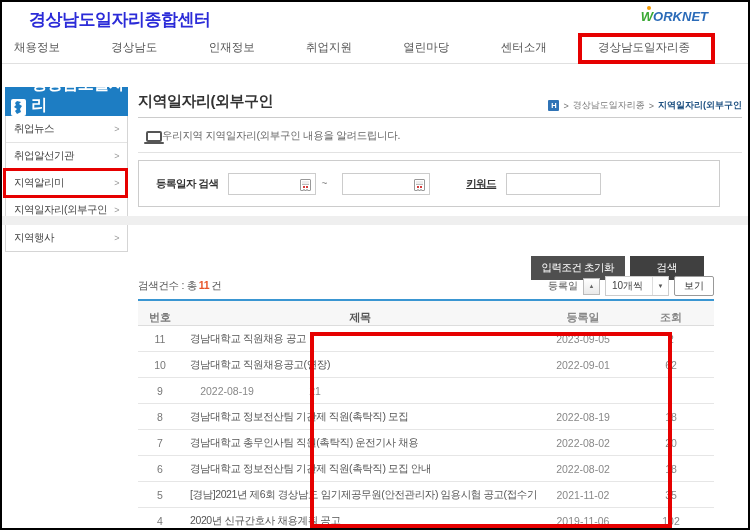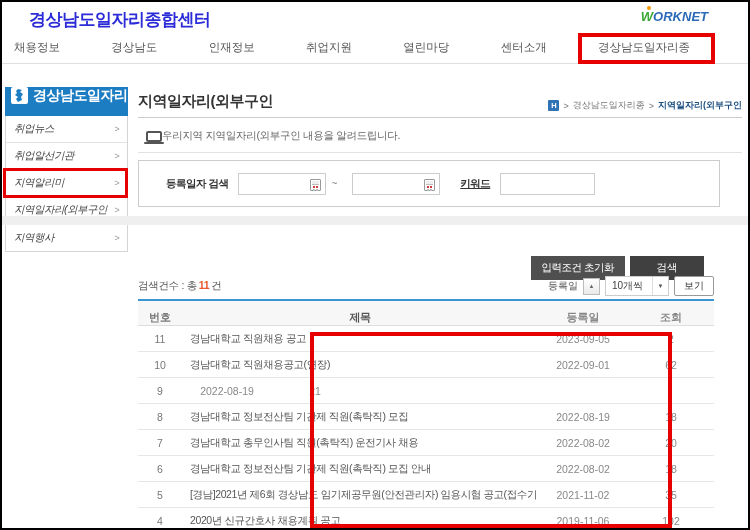--- a/index.html
+++ b/index.html
@@ -13,50 +13,50 @@
   .worknet .w { color:#3aa935; position:relative; }
   .worknet .w::after { content:""; position:absolute; left:6px; top:-3px; width:4px; height:4px; border-radius:50%; background:#f59a00; }
   .worknet .rest { color:#2b6bb8; }
 
   
   .topnav { position:absolute; left:0; top:30px; right:0; height:32px; border-bottom:1px solid #e0e0e0; display:flex; justify-content:space-between; align-items:center; padding:0 58px 0 12px; }
   .topnav .nav-item { font-size:11.5px; color:#555; cursor:pointer; }
 
   
   .sidebar { position:absolute; left:3px; top:85px; width:123px; }
-  .sb-head { height:29px; background:#1d7dc3; color:#fff; display:flex; align-items:flex-start; gap:5px; padding-left:6px; font-size:14px; font-weight:bold; letter-spacing:-0.5px; }
+  .sb-head { height:29px; background:#1d7dc3; color:#fff; display:flex; align-items:flex-end; gap:5px; padding-left:6px; font-size:16px; font-weight:bold; letter-spacing:-0.5px; }
   .sb-logo { width:17px; height:17px; background:#fff; border-radius:2px; display:flex; align-items:center; justify-content:center; }
   .sb-list { border:1px solid #d5d5d5; border-top:none; background:#fff; }
-  .sb-item { height:27px; display:flex; align-items:center; justify-content:space-between; padding:0 8px; font-size:10.5px; color:#444; border-bottom:1px solid #e3e3e3; cursor:pointer; letter-spacing:-0.5px;font-style:italic; }
+  .sb-item { height:27px; display:flex; align-items:center; justify-content:space-between; padding:0 8px; font-size:10.5px; color:#444; border-bottom:1px solid #e3e3e3; cursor:pointer; letter-spacing:-0.5px; }
   .sb-item:last-child { border-bottom:none; }
   .sb-item .chev { color:#999; font-size:9px; }
 
   
   .main { position:absolute; left:136px; top:88px; width:578px; height:442px; }
   .page-title { position:absolute; left:0; top:2px; font-size:15px; font-weight:bold; color:#333; letter-spacing:-0.5px; }
   .breadcrumb { position:absolute; right:-26px; top:9px; font-size:9px; color:#777; display:flex; align-items:center; gap:4px; }
   .bc-home { width:11px; height:11px; background:#2f73b6; color:#fff; font-size:7.5px; font-weight:bold; display:flex; align-items:center; justify-content:center; border-radius:1px; }
   .bc-last { font-weight:bold; color:#1c4f80; }
   .rule1 { position:absolute; left:0; right:-26px; top:27px; border-bottom:1px solid #ccc; }
   .desc-row { position:absolute; left:8px; top:39px; display:flex; align-items:center; }
   .monitor-icon { width:16px; height:11px; border:2px solid #555; border-radius:2px; position:relative; }
   .monitor-icon::after { content:""; position:absolute; left:-4px; right:-4px; bottom:-4px; height:2px; background:#555; border-radius:1px; }
   .desc-text { font-size:10.5px; color:#666; letter-spacing:-0.3px; }
   .rule2 { position:absolute; left:0; right:-26px; top:62px; border-bottom:1px solid #e2e2e2; }
 
   
-  .search-box { position:absolute; left:0; top:70px; width:582px; height:47px; border:1px solid #ccc; background:#fff; display:flex; align-items:center; padding-left:27px; }
+  .search-box { position:absolute; left:0; top:70px; width:582px; height:47px; border:1px solid #ccc; background:#fff; display:flex; align-items:center; padding-left:17px; }
   .f-label { font-size:10.5px; font-weight:bold; color:#333; letter-spacing:-0.5px; }
   .date-input { width:88px; height:22px; border:1px solid #ccc; margin-left:10px; position:relative; background:#fff; }
   .date-input input { width:70px; height:20px; border:none; outline:none; font-size:10px; padding:0 4px; }
   .cal-icon { position:absolute; right:4px; top:5px; width:11px; height:12px; border:1px solid #999; border-radius:1px; background:#fff; }
   .cal-icon::before { content:""; position:absolute; left:1px; top:1px; right:1px; height:3px; background:#eee; border-bottom:1px solid #bbb; }
   .cal-icon::after { content:""; position:absolute; left:2px; top:6px; width:2px; height:2px; background:#d43c3c; box-shadow:3px 0 0 #d43c3c, 0 3px 0 #bbb, 3px 3px 0 #bbb; }
   .tilde { margin:0 5px; color:#888; font-size:10px; }
-  .kw-label { margin-left:20px;text-decoration:underline; }
+  .kw-label { margin-left:36px;text-decoration:underline; }
   .kw-input { width:95px; height:22px; border:1px solid #ccc; margin-left:10px; font-size:10px; padding:0 4px; outline:none; }
   .gray-bar { position:absolute; left:-136px; top:126px; width:750px; height:9px; background:#efefef; }
 
   
   .btn-row { position:absolute; right:12px; top:146px; display:flex; gap:5px;margin-top:20px; }
   .btn-reset { height:24px; padding:0 11px; background:#4f4f4f; color:#fff; font-size:10.5px; border:none; cursor:pointer; letter-spacing:-0.5px; }
   .btn-search { height:24px; width:74px; background:#404040; color:#fff; font-size:10.5px; border:none; cursor:pointer; }
 
   
   .results-row { position:absolute; left:0; top:186px; width:576px; display:flex; align-items:center; justify-content:space-between; }

